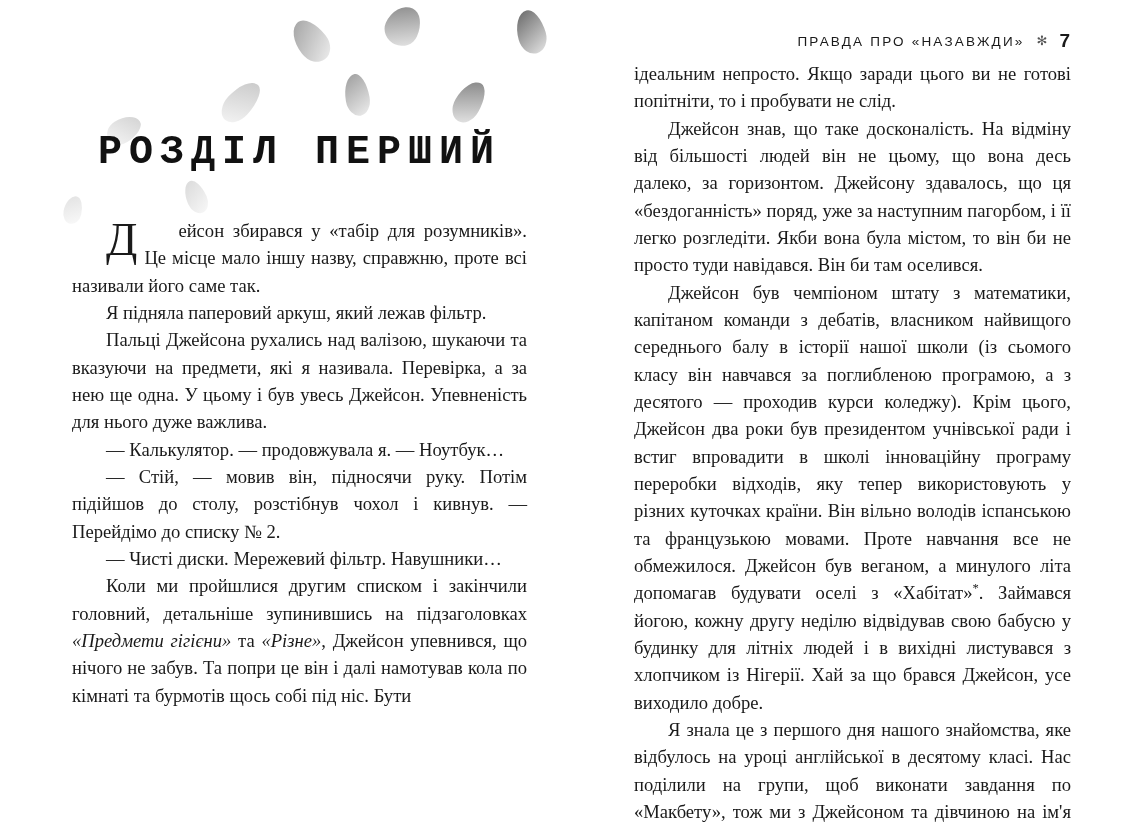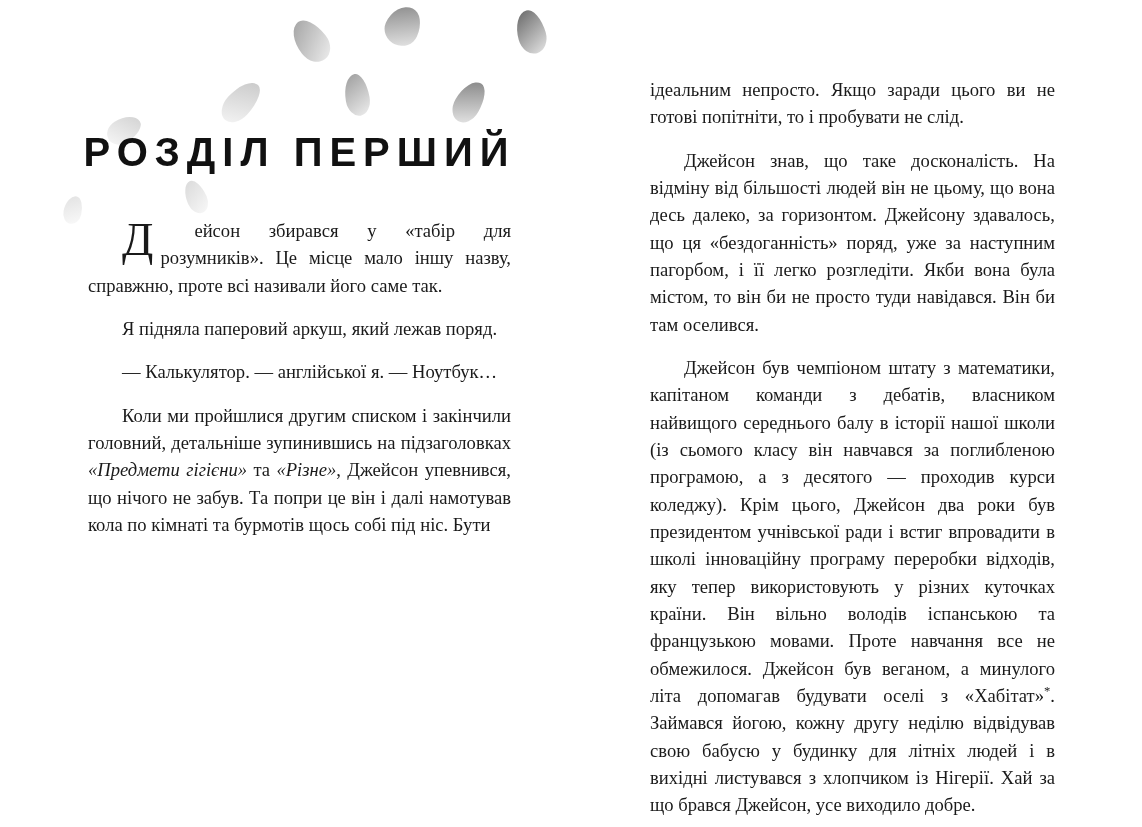--- a/index.html
+++ b/index.html
@@ -79,32 +79,32 @@
   }
   .rh-page {
     font-family: "Liberation Sans", sans-serif;
     font-weight: 700;
     font-size: 19px;
     letter-spacing: 0;
   }
 
   
   .chapter-title {
-    font-family: Liberation Sans, sans-serif;
+    font-family: Liberation Mono, monospace;
     font-weight: 700;
     font-size: 40px;
     letter-spacing: 7px;
     text-align: center;
     margin: 0 0 42px 0;
     color: #111;
   }
 
   
   p.body {
-    margin: 16px;
+    margin: 0;
     font-size: 18.6px;
     line-height: 1.47;
     text-align: justify;
     text-indent: 34px;
     hyphens: auto;
     -webkit-hyphens: auto;
   }
   p.body.noindent { text-indent: 0; }
 
   
@@ -137,27 +137,35 @@
       <div class="petal" style="left: 386px; top: 6px; width: 34px; height: 40px; background: linear-gradient(150deg, rgb(111, 111, 111) 0%, rgb(255, 255, 255) 120%); transform: rotate(24deg);"></div>
       <div class="petal" style="left: 517px; top: 10px; width: 28px; height: 44px; background: linear-gradient(150deg, rgb(74, 74, 74) 0%, rgb(255, 255, 255) 120%); transform: rotate(-16deg);"></div>
       <div class="petal" style="left: 228px; top: 78px; width: 26px; height: 48px; background: linear-gradient(150deg, rgb(189, 189, 189) 0%, rgb(255, 255, 255) 120%); transform: rotate(42deg);"></div>
       <div class="petal" style="left: 345px; top: 74px; width: 24px; height: 42px; background: linear-gradient(150deg, rgb(138, 138, 138) 0%, rgb(255, 255, 255) 120%); transform: rotate(-10deg);"></div>
       <div class="petal" style="left: 456px; top: 80px; width: 26px; height: 44px; background: linear-gradient(150deg, rgb(106, 106, 106) 0%, rgb(255, 255, 255) 120%); transform: rotate(30deg);"></div>
       <div class="petal" style="left: 112px; top: 112px; width: 24px; height: 36px; background: linear-gradient(150deg, rgb(201, 201, 201) 0%, rgb(255, 255, 255) 120%); transform: rotate(58deg);"></div>
       <div class="petal" style="left: 186px; top: 180px; width: 20px; height: 34px; background: linear-gradient(150deg, rgb(210, 210, 210) 0%, rgb(255, 255, 255) 120%); transform: rotate(-24deg);"></div>
       <div class="petal" style="left: 64px; top: 196px; width: 18px; height: 28px; background: linear-gradient(150deg, rgb(220, 220, 220) 0%, rgb(255, 255, 255) 120%); transform: rotate(12deg);"></div>
     </div>
 
+  <div class="running-head">
+    <span class="rh-title">ПРАВДА ПРО «НАЗАВЖДИ»</span>
+    <span class="rh-orn">✻</span>
+    <span class="rh-page">7</span>
+  </div>
 
   <div class="col col-left">
     <h1 class="chapter-title">РОЗДІЛ ПЕРШИЙ</h1>
 
     <p class="body dropcap-para"><span class="dropcap">Д</span><span>жейсон збирався у «табір для розумників». Це місце мало іншу назву, справжню, проте всі називали його саме так.</span></p>
-    <p class="body">Я підняла паперовий аркуш, який лежав поряд.</p>
-    <p class="body">— Калькулятор. — англійської я. — Ноутбук…</p>
+    <p class="body">Я підняла паперовий аркуш, який лежав фільтр.</p>
+    <p class="body">Пальці Джейсона рухались над валізою, шукаючи та вказуючи на предмети, які я називала. Перевірка, а за нею ще одна. У цьому і був увесь Джейсон. Упевненість для нього дуже важлива.</p>
+    <p class="body">— Калькулятор. — продовжувала я. — Ноутбук…</p>
+    <p class="body">— Стій, — мовив він, підносячи руку. Потім підійшов до столу, розстібнув чохол і кивнув. — Перейдімо до списку № 2.</p>
+    <p class="body">— Чисті диски. Мережевий фільтр. Навушники…</p>
     <p class="body">Коли ми пройшлися другим списком і закінчили головний, детальніше зупинившись на підзаголовках <em>«Предмети гігієни»</em> та <em>«Різне»</em>, Джейсон упевнився, що нічого не забув. Та попри це він і далі намотував кола по кімнаті та бурмотів щось собі під ніс. Бути</p>
   </div>
 
   <div class="col col-right">
     <p class="body noindent">ідеальним непросто. Якщо заради цього ви не готові попітніти, то і пробувати не слід.</p>
     <p class="body">Джейсон знав, що таке досконалість. На відміну від більшості людей він не цьому, що вона десь далеко, за горизонтом. Джейсону здавалось, що ця «бездоганність» поряд, уже за наступним пагорбом, і її легко розгледіти. Якби вона була містом, то він би не просто туди навідався. Він би там оселився.</p>
     <p class="body">Джейсон був чемпіоном штату з математики, капітаном команди з дебатів, власником найвищого середнього балу в історії нашої школи (із сьомого класу він навчався за поглибленою програмою, а з десятого — проходив курси коледжу). Крім цього, Джейсон два роки був президентом учнівської ради і встиг впровадити в школі інноваційну програму переробки відходів, яку тепер використовують у різних куточках країни. Він вільно володів іспанською та французькою мовами. Проте навчання все не обмежилося. Джейсон був веганом, а минулого літа допомагав будувати оселі з «Хабітат»<sup class="fn">*</sup>. Займався йогою, кожну другу неділю відвідував свою бабусю у будинку для літніх людей і в вихідні листувався з хлопчиком із Нігерії. Хай за що брався Джейсон, усе виходило добре.</p>
     <p class="body">Я знала це з першого дня нашого знайомства, яке відбулось на уроці англійської в десятому класі. Нас поділили на групи, щоб виконати завдання по «Макбету», тож ми з Джейсоном та дівчиною на ім'я Емі Річмонд опинилися в одній із них. Однак щойно ми зсунули докупи наші парти, Емі одразу заявила, що її</p>
 
   </div>

